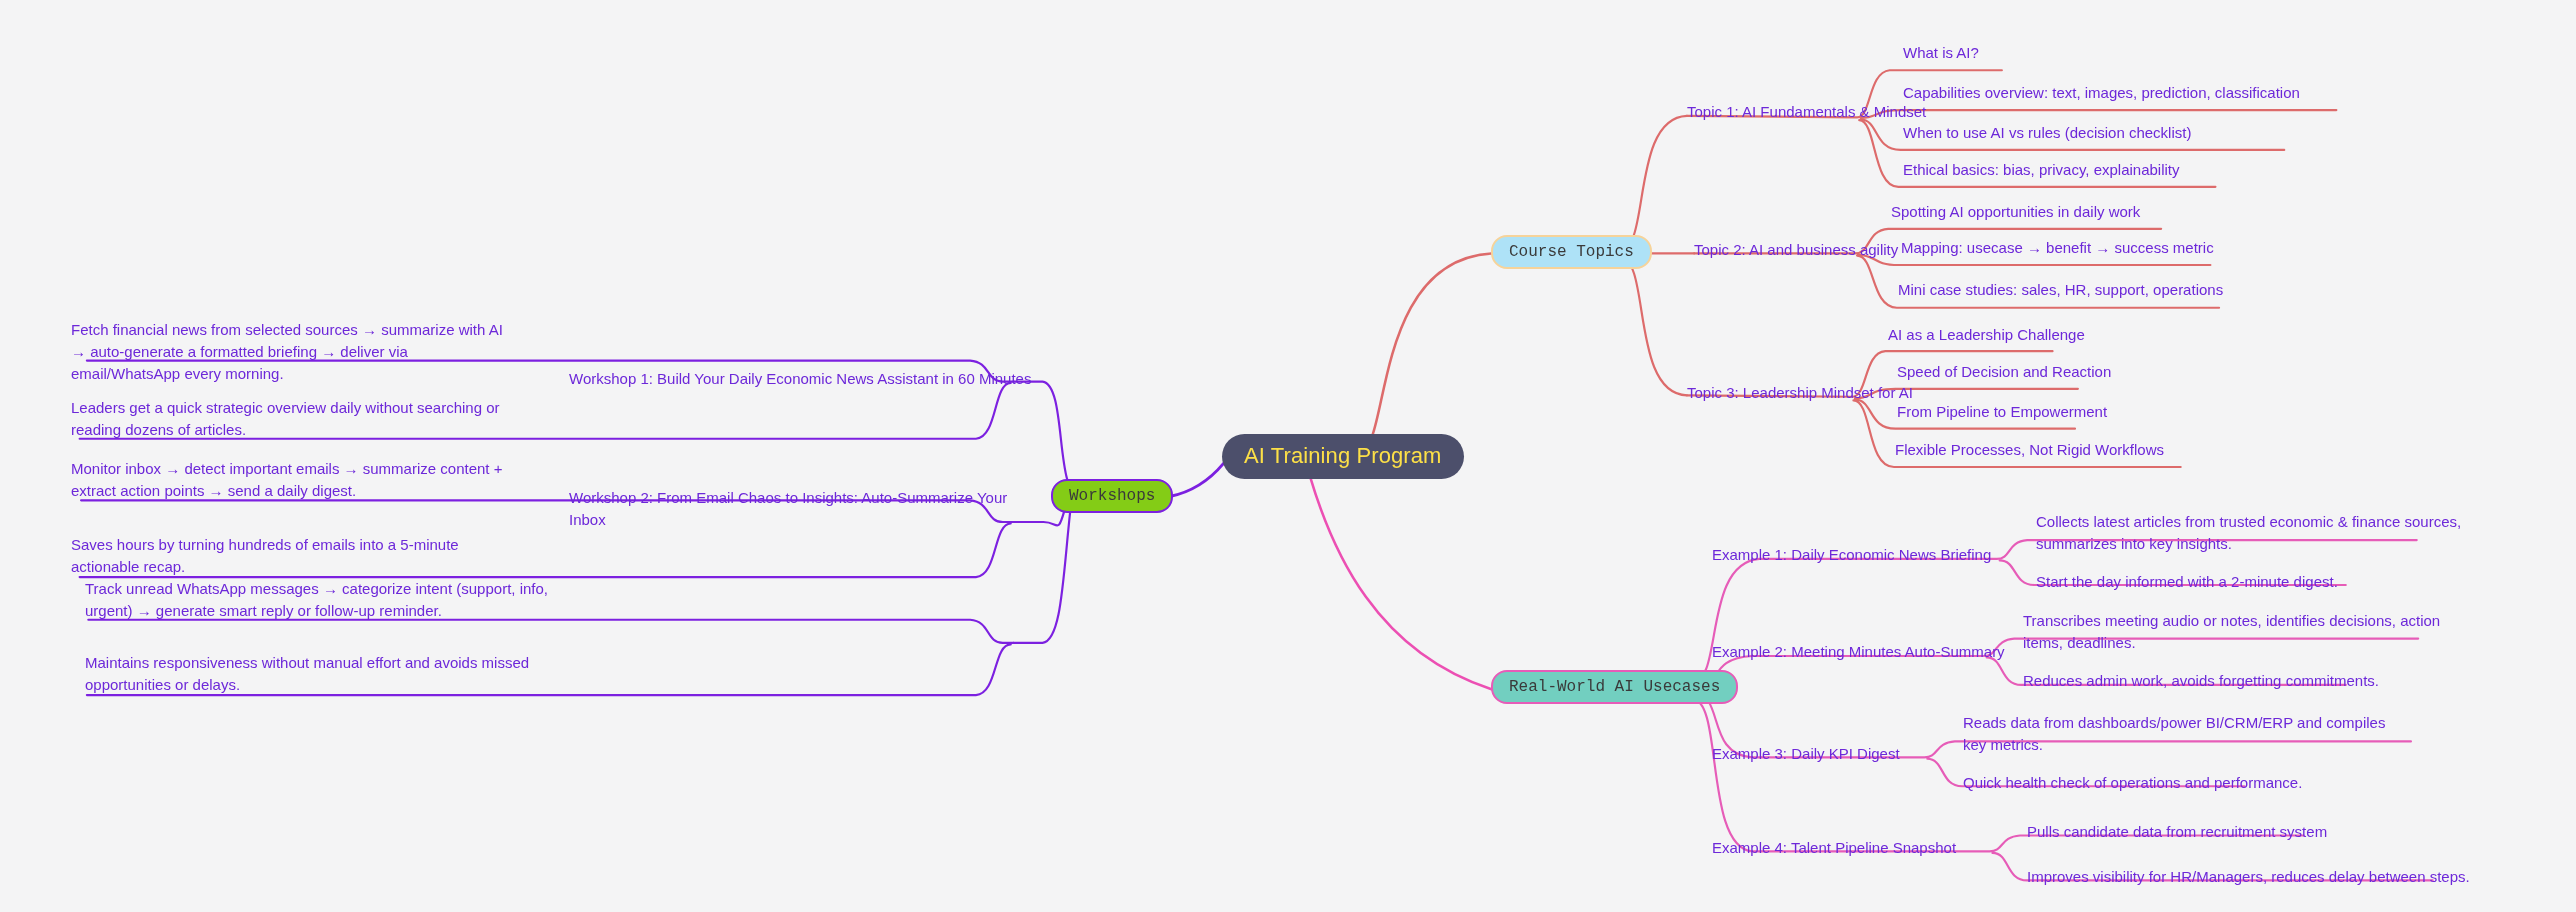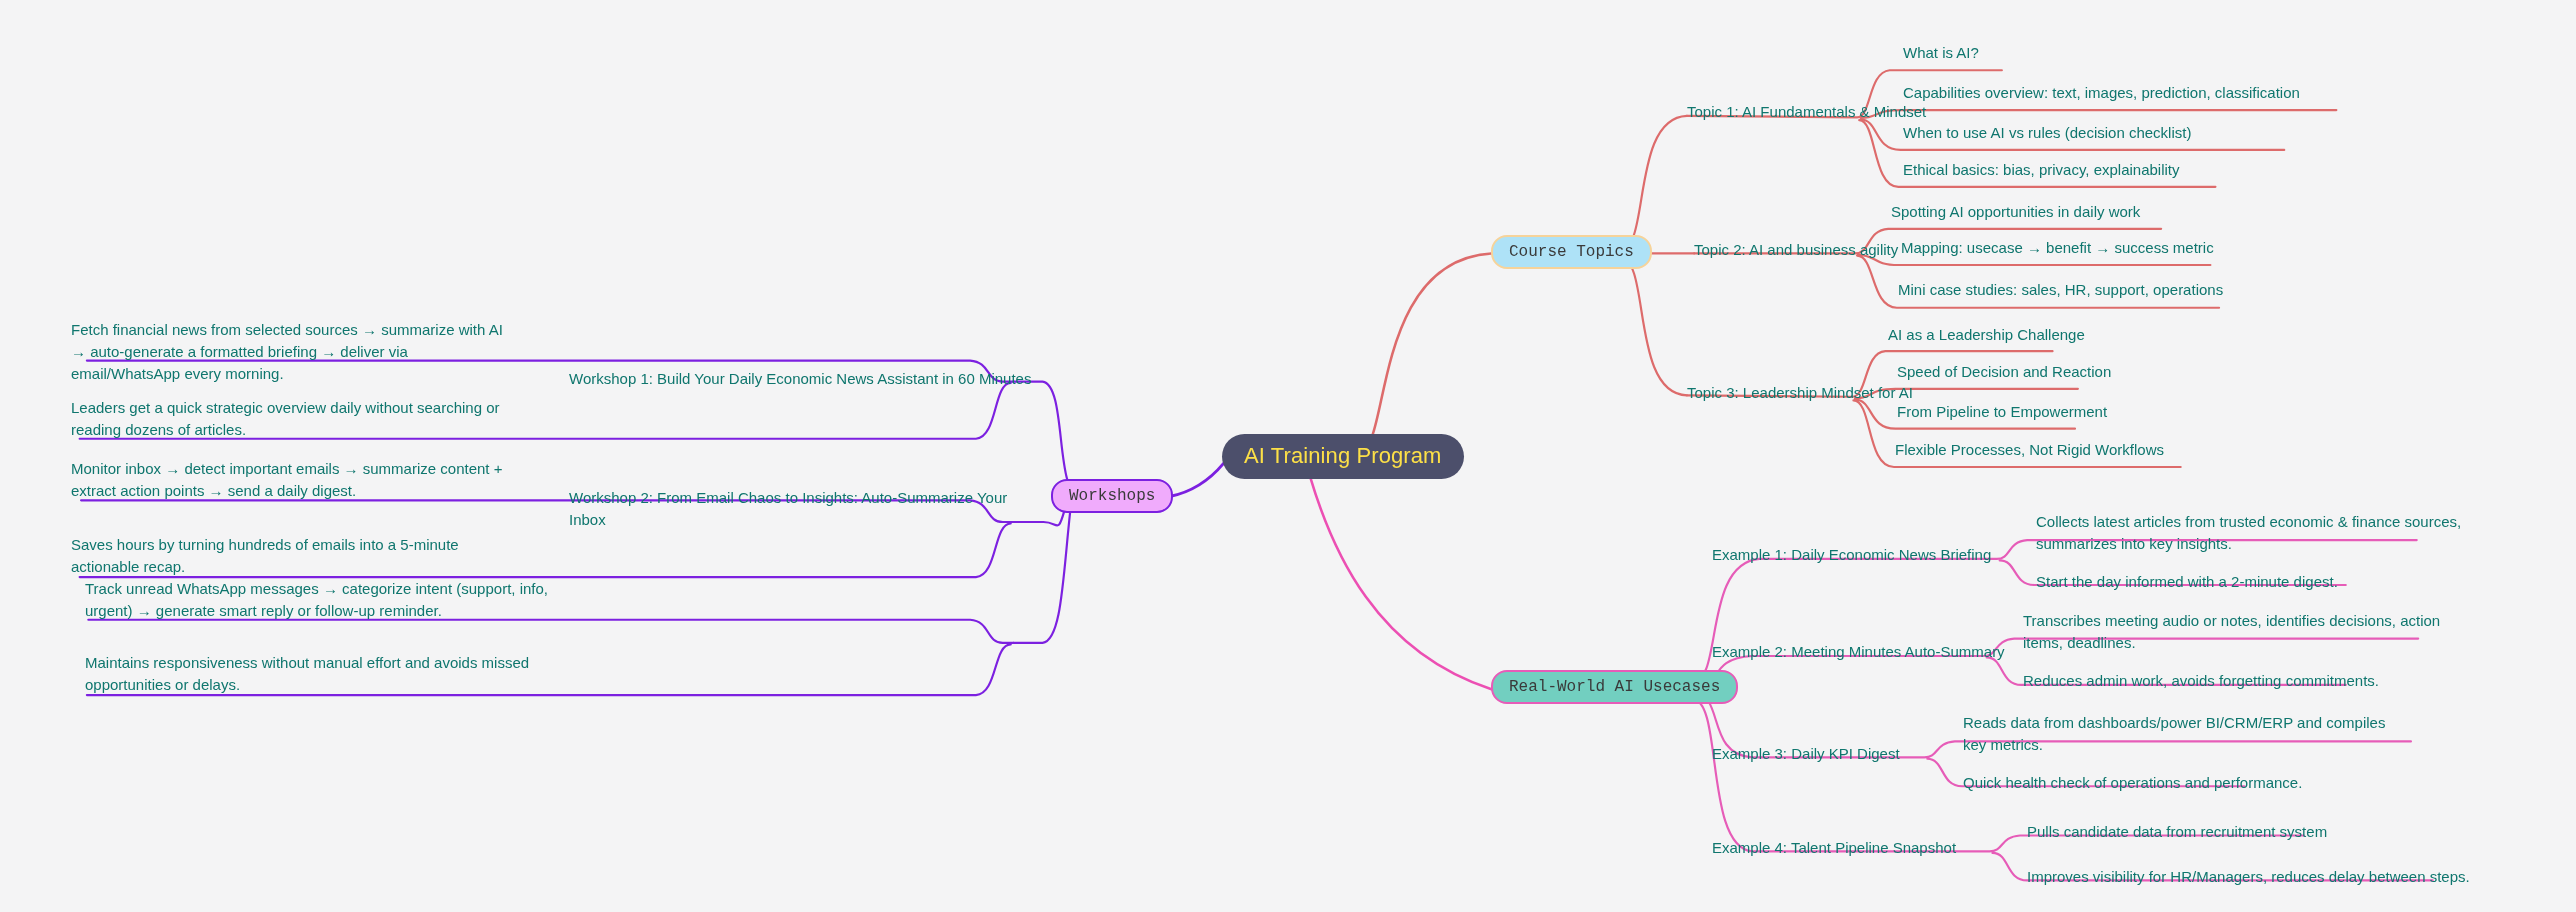--- a/index.html
+++ b/index.html
@@ -30,26 +30,26 @@
   .pill{
     border-radius:16px;
     font-size:16px;
     padding:5.8px 16px;
     white-space:nowrap;
     color:#3a3a3a;
     box-sizing:border-box;
     font-family:Liberation Mono, monospace;
   }
   .pill-course{background:#aee2f7;border:2.2px solid #f6d39a;}
-  .pill-workshops{background:#f0abfc;border:2.2px solid #7c20e0;}
+  .pill-workshops{background:#84cc16;border:2.2px solid #7c20e0;}
   .pill-usecases{background:#72cfc0;border:2.2px solid #e65cb8;}
 
   
   .txt{
-    color:#0f766e;
+    color:#6d28d9;
     font-size:15px;
     line-height:1.45;
     white-space:nowrap;
   }
   .txt.wrap{white-space:normal;}
 </style>
 </head>
 <body>
 
 <div id="canvas">

